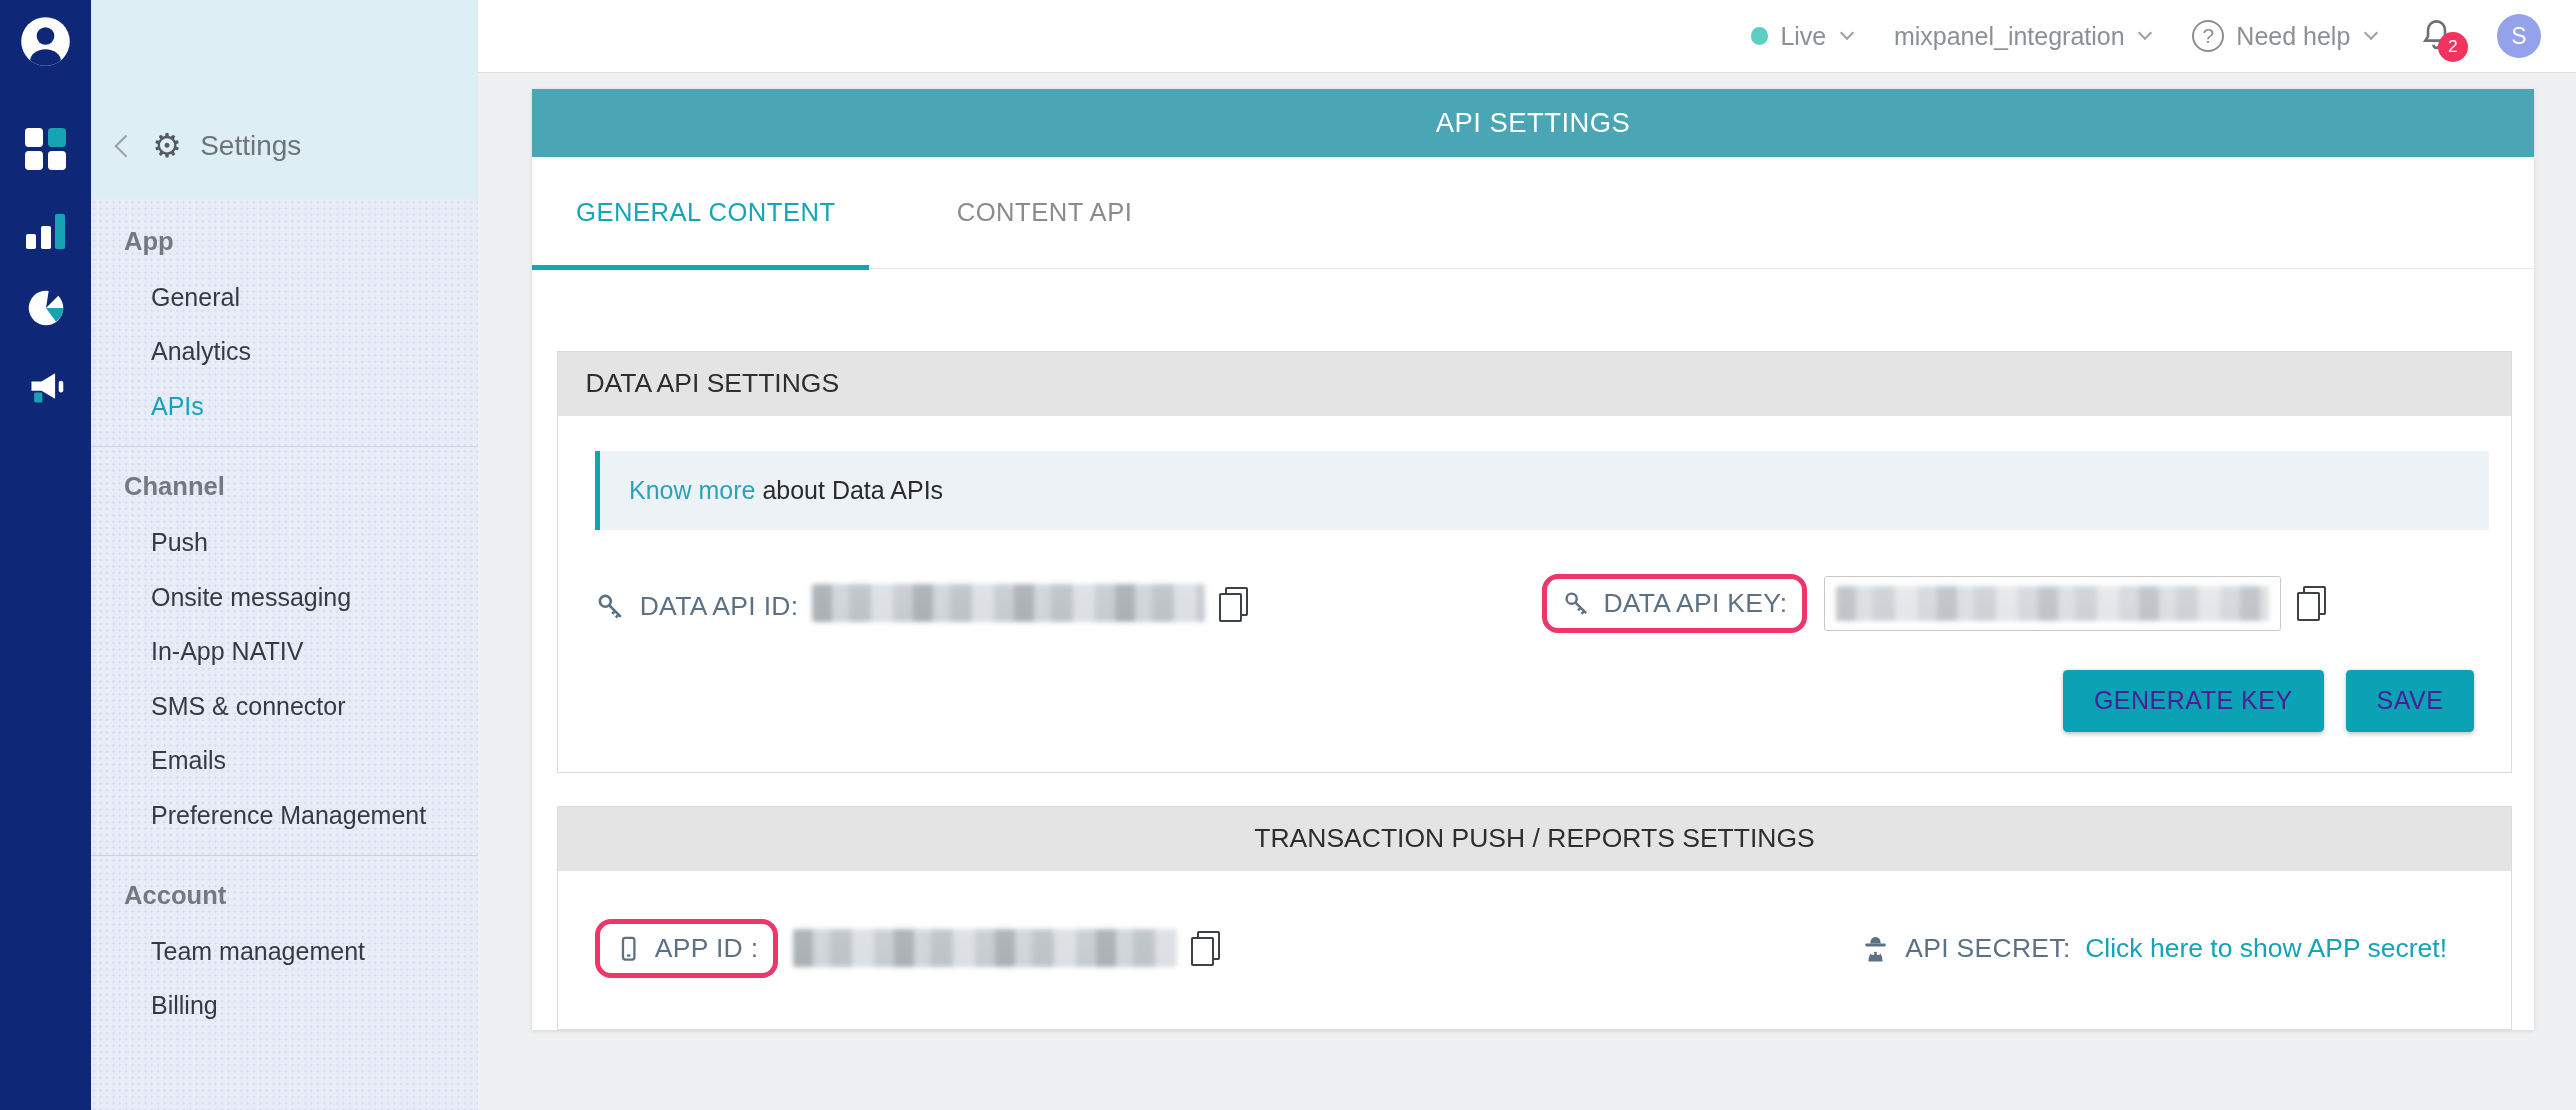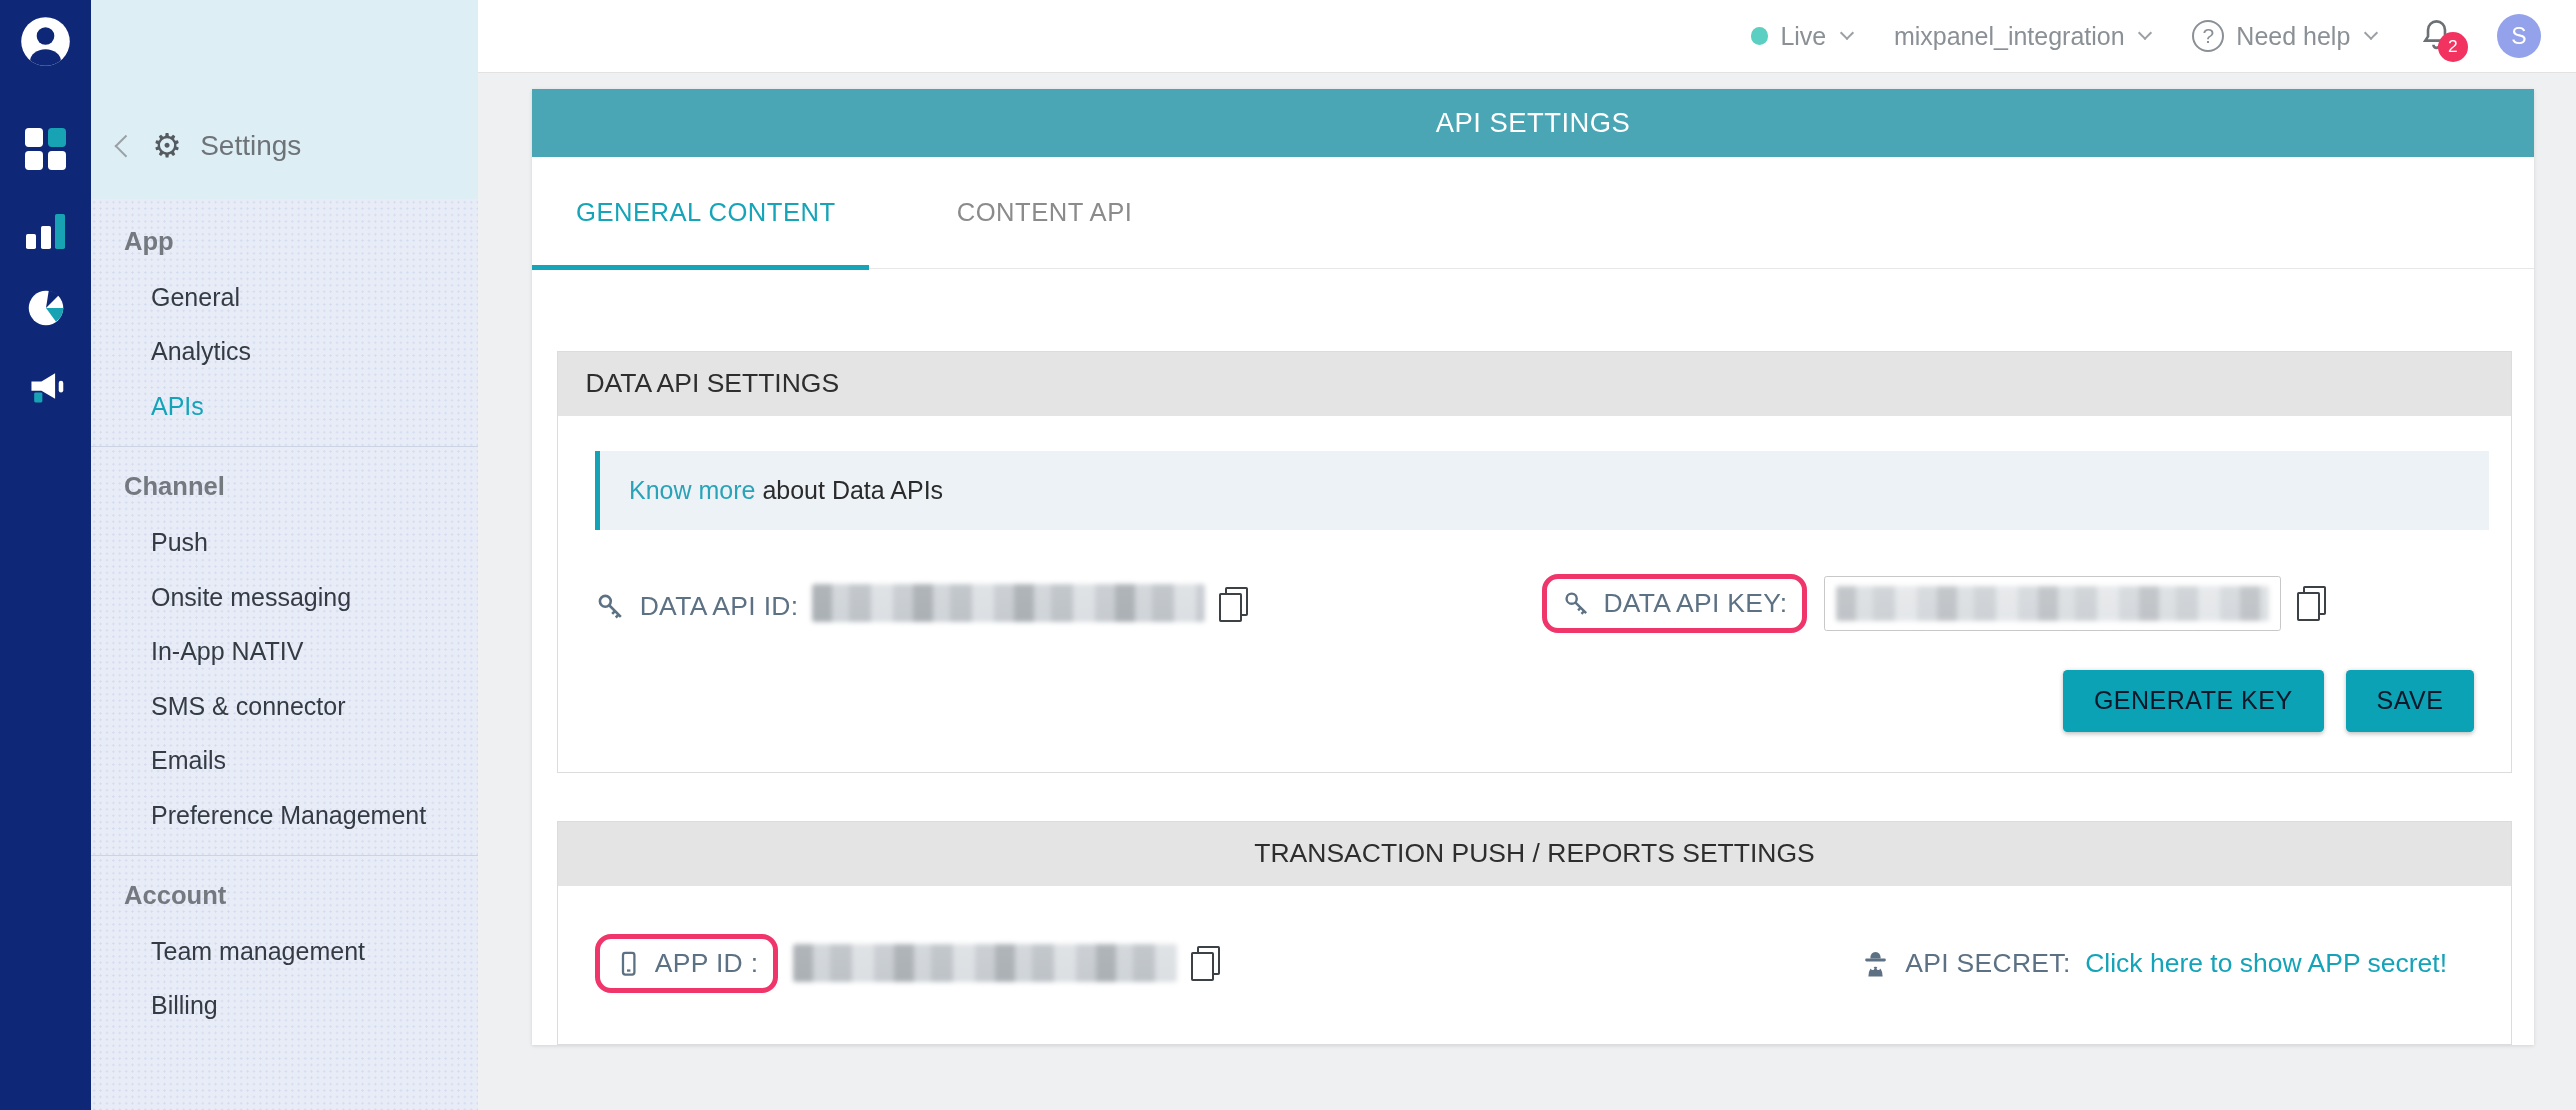--- a/index.html
+++ b/index.html
@@ -96,21 +96,21 @@
   .tabs {
     height: 112px; border-bottom: 0.9px solid #e7e7e7; position: relative;
     display: flex; align-items: center; padding-left: 44px; gap: 121px;
     font-size: 25.6px; letter-spacing: 0.5px;
   }
   .tab { color: #8b8b8b; cursor: pointer; }
   .tab.active { color: #16a5b8; }
   .tab-underline { position: absolute; left: 0; bottom: -2.7px; width: 337px; height: 5.5px; background: #16a5b8; }
 
   .section-box { border: 0.9px solid #dcdcdc; margin: 82px 22px 0 25px; }
-  .section-box.second { margin-top: 48px; margin-bottom: 40px; }
+  .section-box.second { margin-top: 33px; margin-bottom: 40px; }
   .section-bar {
     height: 64px; background: #e4e4e4; display: flex; align-items: center;
     font-size: 26.5px; color: #2e2e2e; padding: 0 27.4px;
   }
   .section-bar.center { justify-content: center; }
 
   .sec1-content { padding: 35px 22px 40px 37px; }
   .banner {
     background: #edf2f7; border-left: 5.5px solid #13a3b5;
     padding: 25px 29px; font-size: 25px; color: #2b2b2b;
@@ -150,21 +150,21 @@
     background: #fff;
   }
 
   .key-input {
     width: 457px; height: 55px; border: 0.9px solid #c8c8c8; border-radius: 2.7px;
     background: #fff; display: flex; align-items: center; padding: 9.1px 11px;
   }
 
   .buttons-row { display: flex; justify-content: flex-end; gap: 22px; margin: 37px 14.6px 0 0; }
   .btn {
-    background: #0aa2b4; color: #0f172a; border: none; border-radius: 4.6px;
+    background: #0aa2b4; color: #4c1d95; border: none; border-radius: 4.6px;
     font-size: 25px; letter-spacing: 0.5px; height: 62px; padding: 0 31px;
     font-family: inherit; box-shadow: 0 1.8px 4.6px rgba(0,0,0,.25); cursor: pointer;
   }
 
   .sec2-content { padding: 48px 64px 51px 37px; display: flex; align-items: center; justify-content: space-between; }
   .sec2-left, .sec2-right { display: flex; align-items: center; gap: 14.6px; }
   .secret-link { color: #14a3b8; font-size: 26.5px; font-weight: 500; cursor: pointer; white-space: nowrap; }
 
   svg { display: block; }
 </style>

